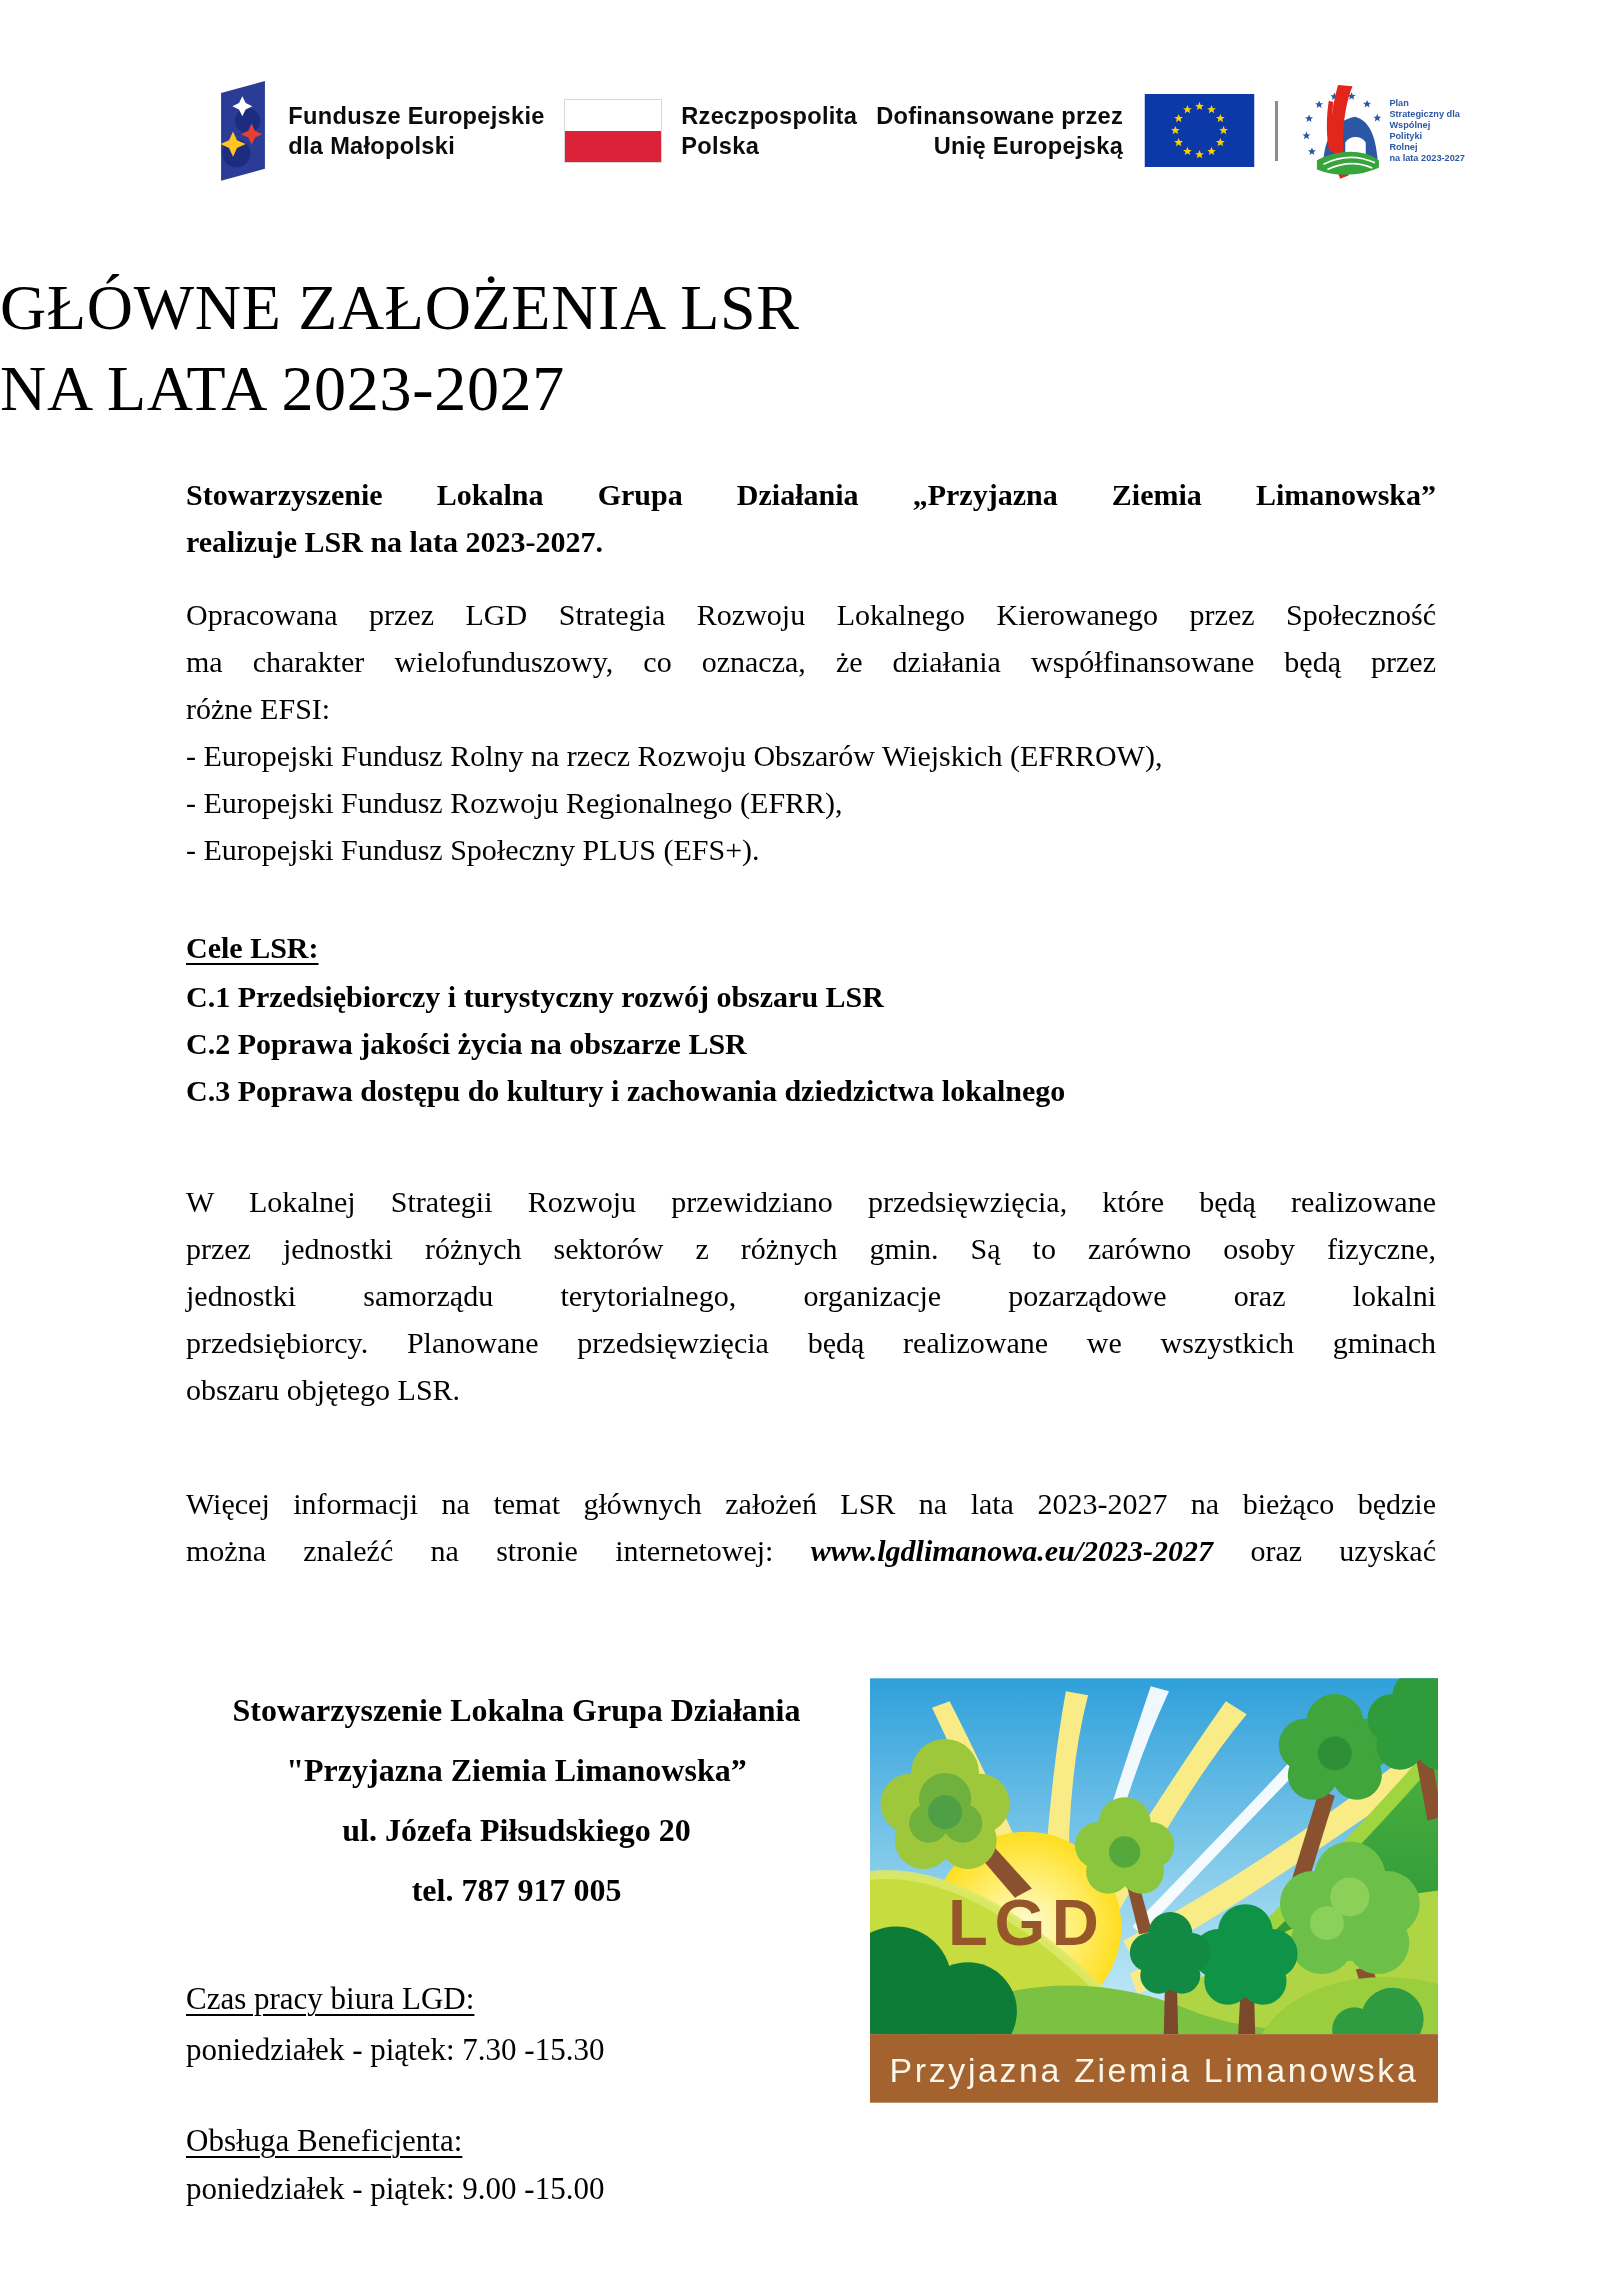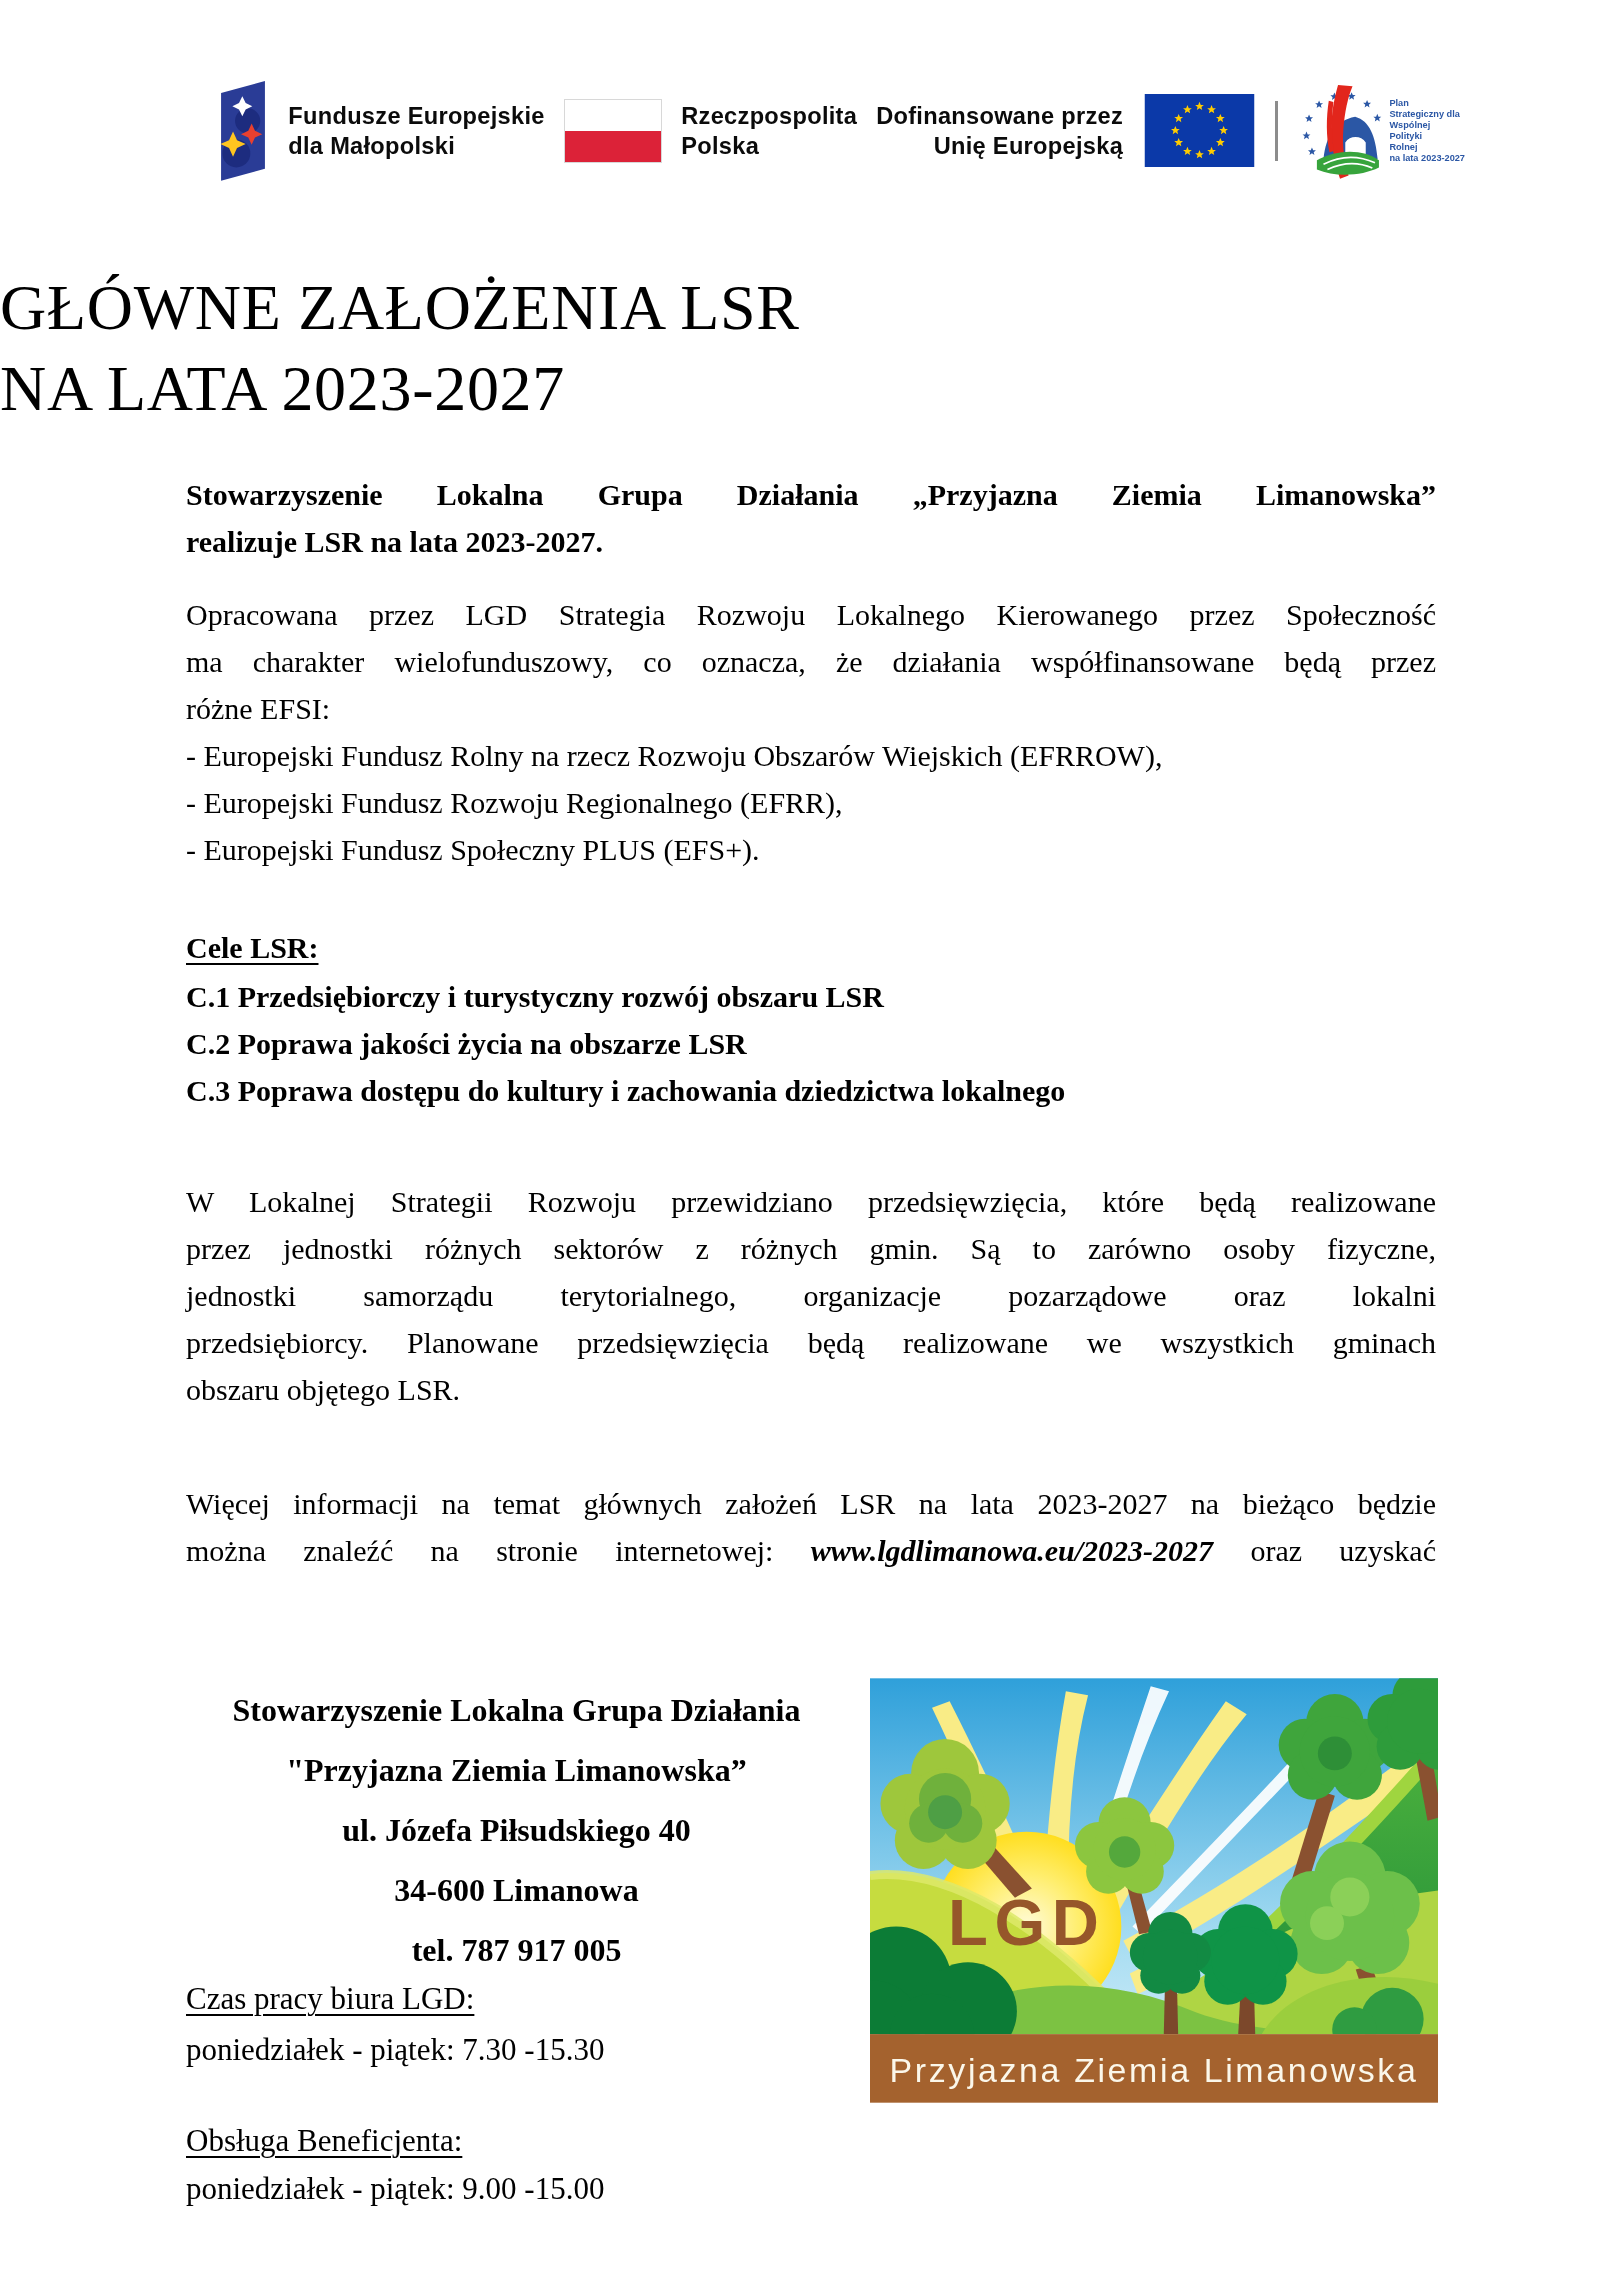--- a/index.html
+++ b/index.html
@@ -191,22 +191,21 @@
   <div id="p4" class="doc">
       <div class="line j">Więcej informacji na temat głównych założeń LSR na lata 2023-2027 na bieżąco będzie</div>
       <div class="line j"><span>można znaleźć na stronie internetowej: </span><span class="bi">www.lgdlimanowa.eu/2023-2027</span><span> oraz uzyskać</span></div>
     </div>
 
   <section class="bottom">
 
     <div class="address">
         <div class="line">Stowarzyszenie Lokalna Grupa Działania</div>
         <div class="line">"Przyjazna Ziemia Limanowska”</div>
-        <div class="line">ul. Józefa Piłsudskiego 40</div>
-        <div class="line">34-600 Limanowa</div>
+        <div class="line">ul. Józefa Piłsudskiego 20</div>
         <div class="line">tel. 787 917 005</div>
       </div>
 
     <div id="hours-h1" class="doc hours" style="position:absolute;">
       <span class="u">Czas pracy biura LGD:</span>
     </div>
     <div id="hours-t1" class="doc hours" style="position:absolute;">poniedziałek - piątek: 7.30 -15.30</div>
     <div id="hours-h2" class="doc hours" style="position:absolute;">
       <span class="u">Obsługa Beneficjenta:</span>
     </div>

